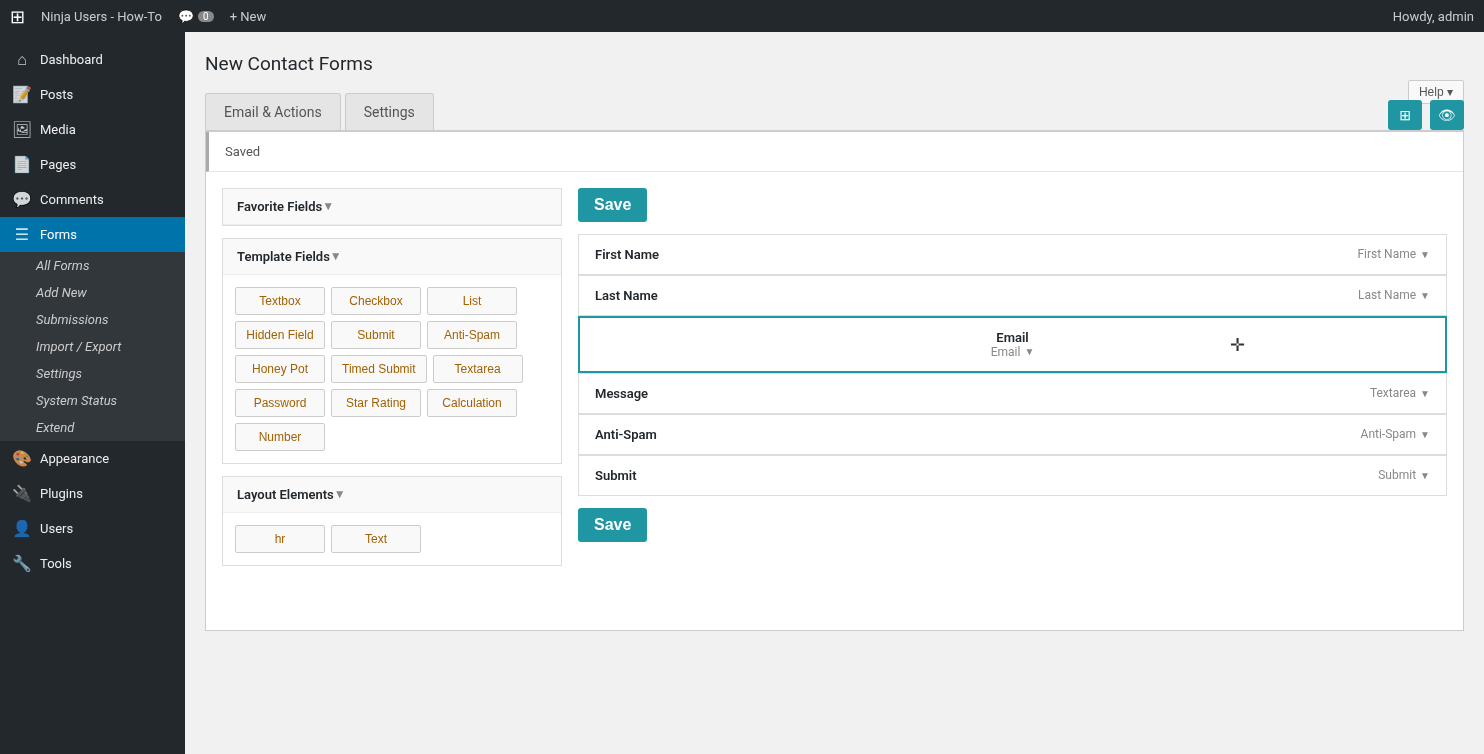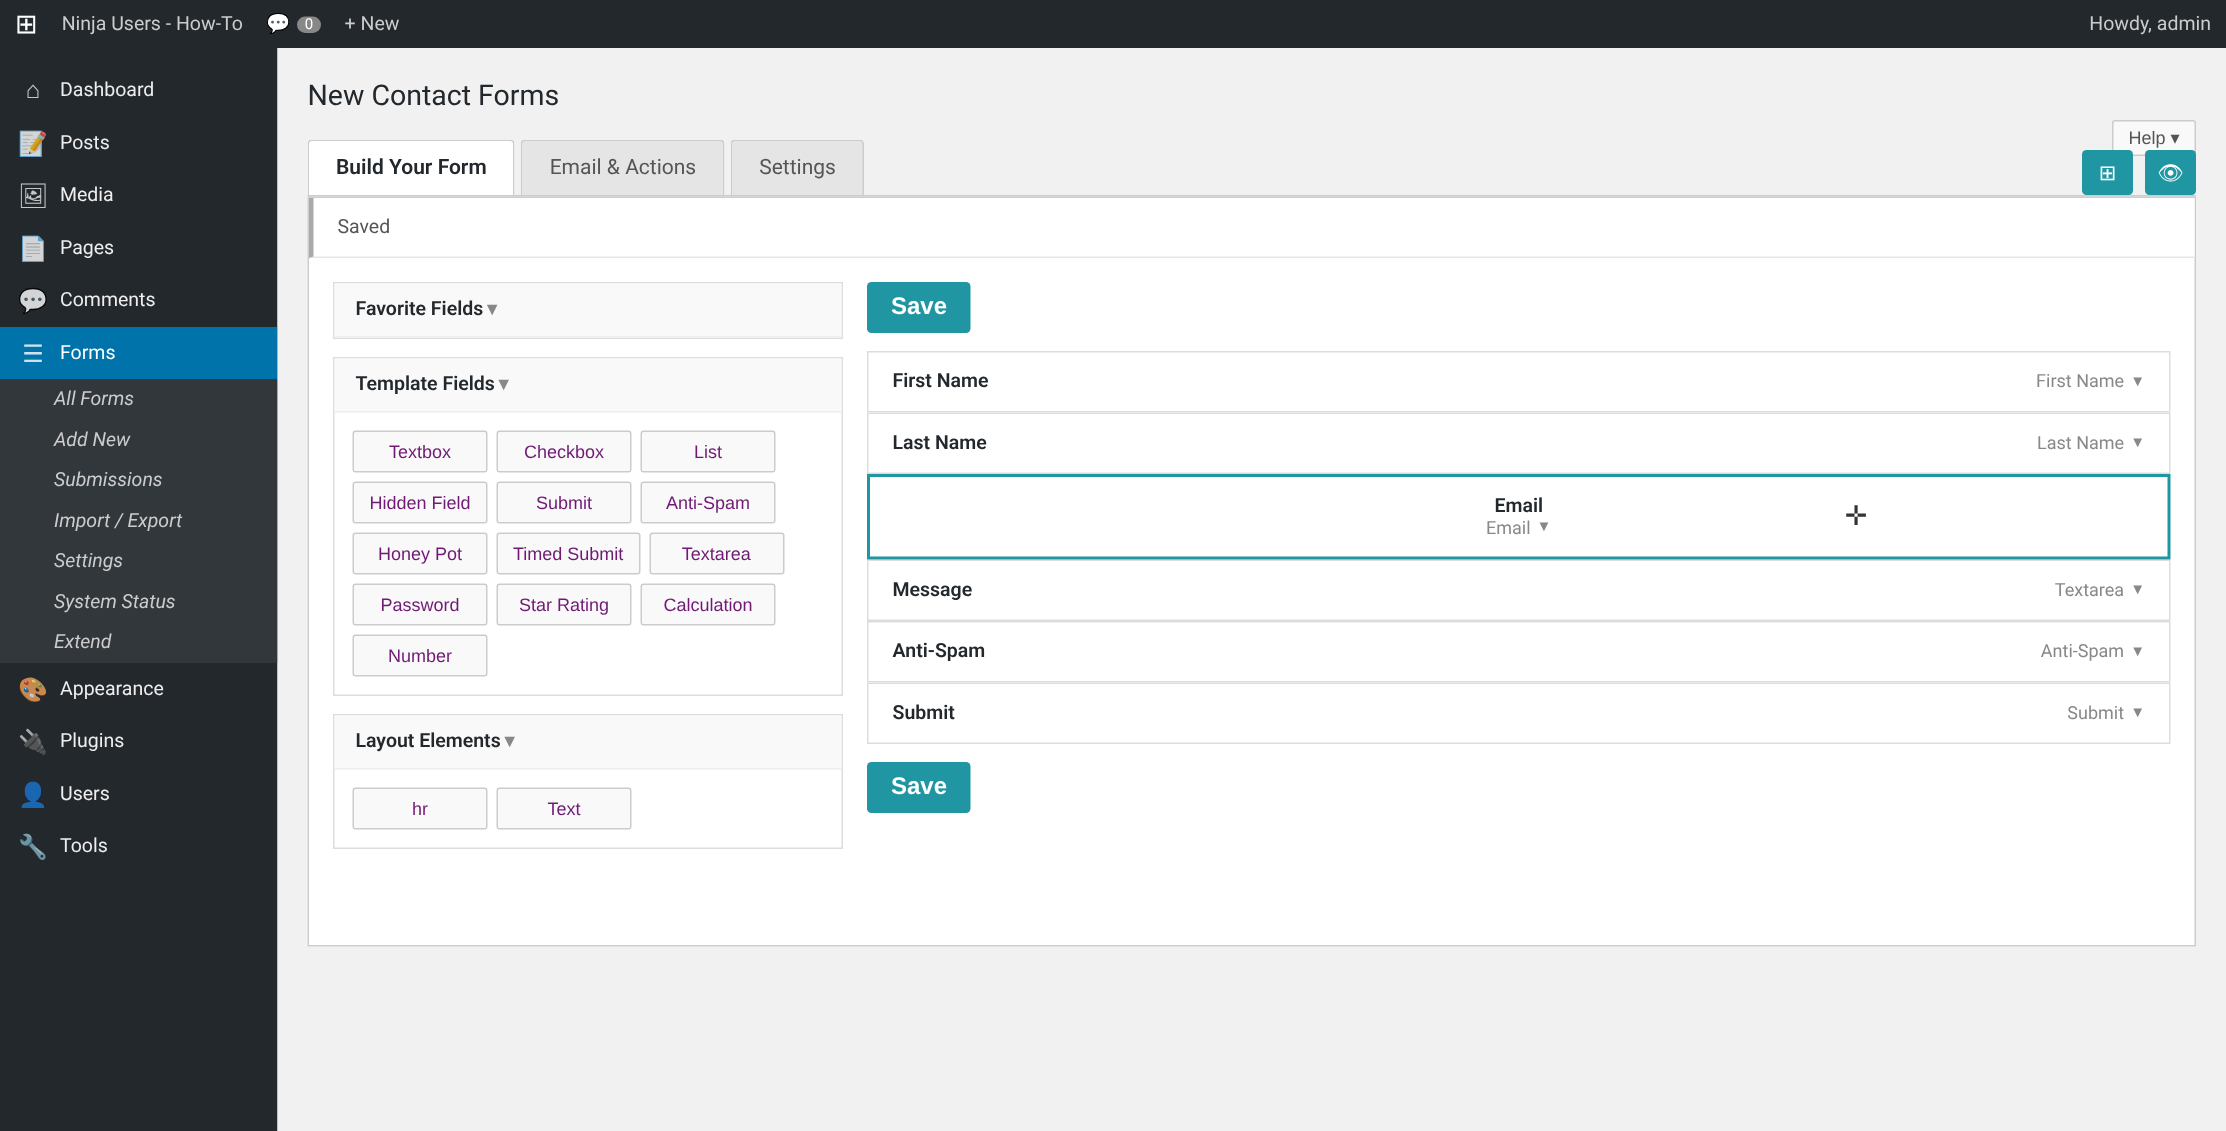--- a/index.html
+++ b/index.html
@@ -163,21 +163,21 @@
     .field-buttons {
       display: flex;
       flex-wrap: wrap;
       gap: 6px;
       padding: 12px;
     }
     .field-btn {
       padding: 6px 10px;
       border: 1px solid #ccc;
       background: #f9f9f9;
-      color: #701a75;
+      color: #a16207;
       font-size: 12px;
       cursor: pointer;
       border-radius: 2px;
       white-space: nowrap;
       min-width: 90px;
       text-align: center;
     }
 
     
     .right-panel { flex: 1; }
@@ -304,23 +304,20 @@
       <span>Tools</span>
     </div>
   </div>
 
   <div class="main-content" style="position:relative;">
     <h1 class="page-title">New Contact Forms</h1>
 
     <button class="help-btn">Help ▾</button>
 
     <div class="tabs-row">
-      <div class="tab active">
-        <span>Build Your Form</span>
-      </div>
       <div class="tab">
         <span>Email &amp; Actions</span>
       </div>
       <div class="tab">
         <span>Settings</span>
       </div>
       <div class="tab-icons">
         <button class="tab-icon-btn" title="Form view">
           <span>⊞</span>
         </button>

